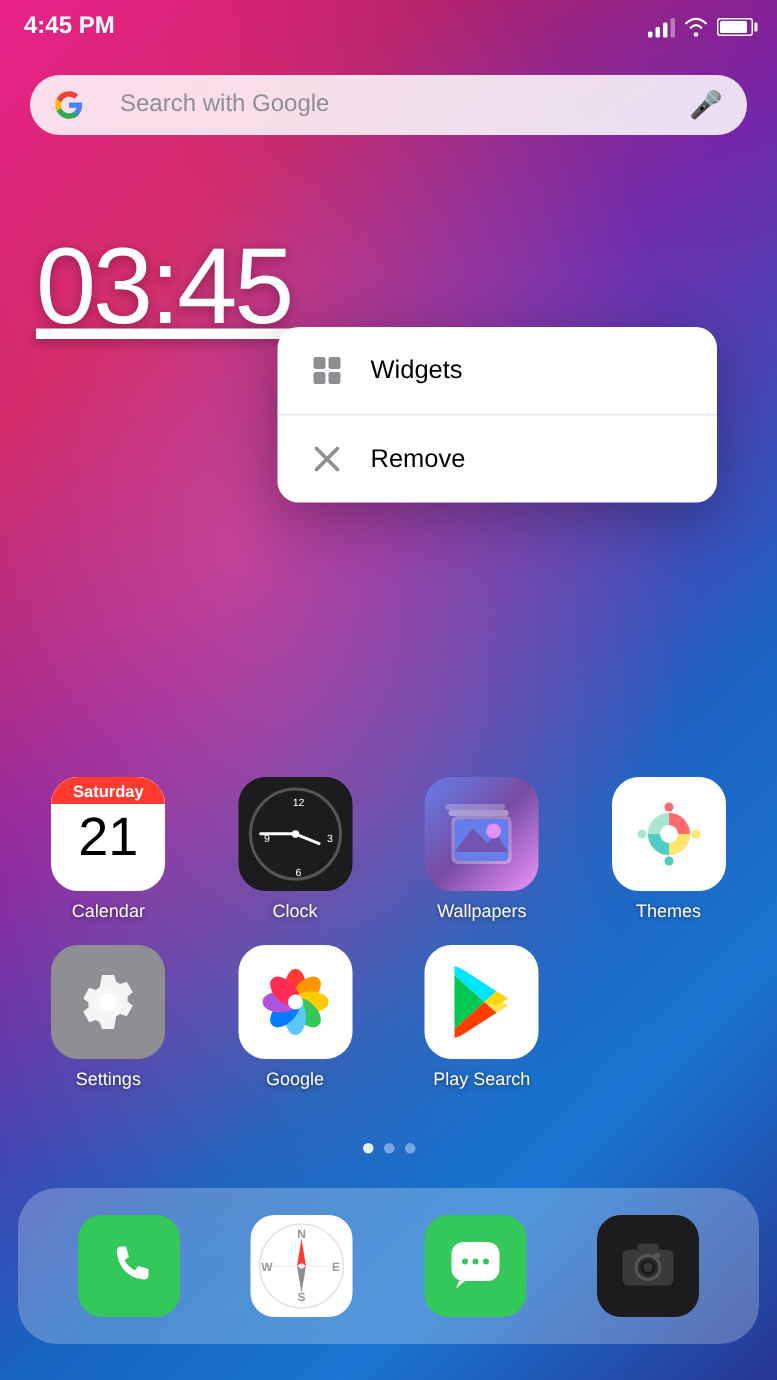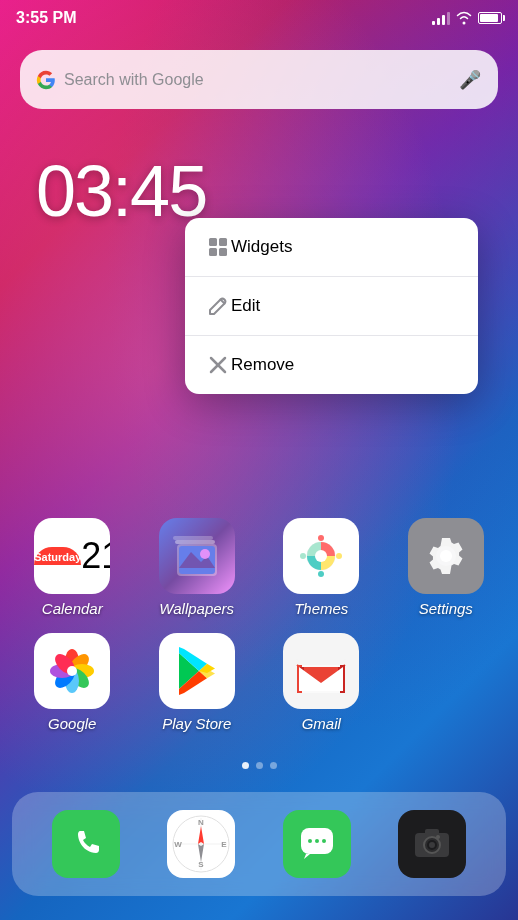--- a/index.html
+++ b/index.html
@@ -87,50 +87,51 @@
       height: 100%;
       width: 90%;
       border-radius: 1px;
     }
 
     
     #search-bar {
       position: absolute;
       top: 50px;
       left: 20px; right: 20px;
-      height: 59px;
+      height: 40px;
       background: rgba(255,255,255,0.85);
       border-radius: 22px;
       display: flex;
       align-items: center;
       padding: 0 16px;
       z-index: 50;
-      gap: 8px;
+      gap: 24px;
     }
     #search-text {
       flex: 1;
       color: #8e8e93;
       font-size: 16px;
     }
     .mic-icon {
       color: #636366;
       font-size: 18px;
     }
 
     
     #clock-display {
       position: absolute;
       top: 150px;
-      left: 36px;
+      left: 24px;
       color: white;
       font-size: 72px;
       font-weight: 200;
       letter-spacing: -2px;
       z-index: 10;
       text-shadow: 0 2px 8px rgba(0,0,0,0.3);
+      text-decoration: underline;
     }
 
     
     #context-menu {
       position: absolute;
       top: 218px;
       left: 185px;
       right: 40px;
       background: white;
       border-radius: 14px;
@@ -145,21 +146,21 @@
       left: 42px;
       width: 0; height: 0;
       border-left: 10px solid transparent;
       border-right: 10px solid transparent;
       border-top: 10px solid white;
     }
     .menu-item {
       display: flex;
       align-items: center;
       padding: 16px 20px;
-      gap: 0;
+      gap: 16px;
       cursor: pointer;
       border-bottom: 1px solid #e5e5ea;
     }
     .menu-item:last-child {
       border-bottom: none;
     }
     .menu-item-icon {
       width: 26px;
       height: 26px;
       display: flex;
@@ -199,24 +200,23 @@
       height: 76px;
       border-radius: 18px;
       display: flex;
       align-items: center;
       justify-content: center;
       overflow: hidden;
       position: relative;
     }
     .app-label {
       color: white;
-      font-size: 15px;
+      font-size: 12px;
       text-shadow: 0 1px 3px rgba(0,0,0,0.5);
       text-align: center;
-      font-style: italic;
     }
 
     
     .icon-calendar {
       background: white;
       flex-direction: column;
       padding: 0;
     }
     .cal-header {
       background: #ff3b30;
@@ -356,21 +356,21 @@
       align-items: center;
       justify-content: center;
     }
   </style>
 </head>
 <body>
 
 <div id="wallpaper"></div>
 
 <div id="status-bar">
-  <span id="status-time">3:55 PM</span>
+  <span id="status-time">4:45 PM</span>
   <div id="status-icons">
 
     <div class="signal-bars">
       <div class="signal-bar" style="height:4px"></div>
       <div class="signal-bar" style="height:7px"></div>
       <div class="signal-bar" style="height:10px"></div>
       <div class="signal-bar" style="height:13px; opacity:0.4"></div>
     </div>
 
     <svg width="18" height="14" viewBox="0 0 18 14" fill="none">
@@ -408,51 +408,61 @@
         <rect x="3" y="3" width="8" height="8" rx="1.5" fill="#8e8e93"></rect>
         <rect x="13" y="3" width="8" height="8" rx="1.5" fill="#8e8e93"></rect>
         <rect x="3" y="13" width="8" height="8" rx="1.5" fill="#8e8e93"></rect>
         <rect x="13" y="13" width="8" height="8" rx="1.5" fill="#8e8e93"></rect>
       </svg>
     </div>
     <span class="menu-item-label">Widgets</span>
   </div>
 
 
-  <div class="menu-item">
-    <div class="menu-item-icon">
-      <svg width="24" height="24" viewBox="0 0 24 24" fill="none">
-        <path d="M4 20h4l10.5-10.5a2.83 2.83 0 00-4-4L4 16v4z" stroke="#8e8e93" stroke-width="2" stroke-linejoin="round"></path>
-        <path d="M14.5 5.5l4 4" stroke="#8e8e93" stroke-width="2" stroke-linecap="round"></path>
-      </svg>
-    </div>
-    <span class="menu-item-label">Edit</span>
-  </div>
 
   <div class="menu-item">
     <div class="menu-item-icon">
       <svg width="24" height="24" viewBox="0 0 24 24" fill="none">
         <line x1="5" y1="5" x2="19" y2="19" stroke="#8e8e93" stroke-width="2.5" stroke-linecap="round"></line>
         <line x1="19" y1="5" x2="5" y2="19" stroke="#8e8e93" stroke-width="2.5" stroke-linecap="round"></line>
       </svg>
     </div>
     <span class="menu-item-label">Remove</span>
   </div>
 </div>
 
 <div id="app-grid">
 
   <div class="app-item">
-    <div class="app-icon icon-calendar" style="display:flex;flex-direction:row;padding:0;justify-content:flex-start;">
+    <div class="app-icon icon-calendar" style="display:flex;flex-direction:column;padding:0;justify-content:flex-start;">
       <div class="cal-header">Saturday</div>
       <div class="cal-day">21</div>
     </div>
     <span class="app-label">Calendar</span>
   </div>
 
+  <div class="app-item">
+    <div class="app-icon icon-clock">
+      <div class="clock-face">
+
+        <svg style="position:absolute;top:0;left:0" width="62" height="62" viewBox="0 0 62 62">
+          <text x="31" y="10" text-anchor="middle" font-size="7" fill="white">12</text>
+          <text x="52" y="34" text-anchor="middle" font-size="7" fill="white">3</text>
+          <text x="31" y="57" text-anchor="middle" font-size="7" fill="white">6</text>
+          <text x="10" y="34" text-anchor="middle" font-size="7" fill="white">9</text>
+        </svg>
+
+        <div class="clock-hand hour-hand" style="transform: rotate(112deg)"></div>
+
+        <div class="clock-hand minute-hand" style="transform: rotate(270deg)"></div>
+        <div class="clock-center"></div>
+      </div>
+    </div>
+    <span class="app-label">Clock</span>
+  </div>
 
   <div class="app-item">
     <div class="app-icon icon-wallpapers">
       <svg width="56" height="56" viewBox="0 0 56 56">
 
         <rect x="8" y="16" width="40" height="32" rx="4" fill="rgba(255,255,255,0.3)"></rect>
         <rect x="10" y="18" width="36" height="28" rx="3" fill="#667eea"></rect>
 
         <polygon points="10,40 22,24 32,34 38,28 46,40" fill="#764ba2" opacity="0.8"></polygon>
         <circle cx="36" cy="26" r="5" fill="#f093fb" opacity="0.9"></circle>
@@ -524,46 +534,23 @@
   <div class="app-item">
     <div class="app-icon icon-playstore">
       <svg width="52" height="52" viewBox="0 0 52 52">
         <path d="M8 8l20 18L8 44V8z" fill="#00C853"></path>
         <path d="M8 8l20 18 8-7.2L13 4l-5-2z" fill="#00E5FF"></path>
         <path d="M8 44l20-18 8 7.2L13 48l-5 2z" fill="#FF3D00"></path>
         <path d="M28 26l8-7.2 8 4.8L36 28l-8-2z" fill="#FFD600"></path>
         <path d="M28 26l8 7.2 8-4.8L36 24l-8 2z" fill="#FFD600" opacity="0.7"></path>
       </svg>
     </div>
-    <span class="app-label">Play Store</span>
-  </div>
-
-  <div class="app-item">
-    <div class="app-icon icon-gmail">
-      <svg width="56" height="44" viewBox="0 0 56 44" style="margin-top:16px">
-
-        <rect x="2" y="2" width="52" height="40" rx="3" fill="#F5F5F5"></rect>
-        <path d="M2 4l26 20L54 4" stroke="none" fill="none"></path>
-
-        <path d="M4 8h48v28H4z" fill="#FAFAFA"></path>
-        <path d="M4 8l24 18L52 8" fill="none" stroke="#EA4335" stroke-width="2"></path>
-        <rect x="4" y="8" width="5" height="28" fill="#EA4335"></rect>
-        <rect x="47" y="8" width="5" height="28" fill="#C5221F"></rect>
-        <path d="M4 8l24 16 24-16v28H4z" fill="none"></path>
-
-        <path d="M4 8v28l20-16v-8l4 3 4-3v8l20 16V8l-24 18L4 8z" fill="#EA4335" opacity="0.15"></path>
-
-        <path d="M6 10h44l-22 16L6 10z" fill="#EA4335"></path>
-        <rect x="6" y="10" width="5" height="24" rx="0" fill="#C5221F"></rect>
-        <rect x="45" y="10" width="5" height="24" rx="0" fill="#C5221F"></rect>
-        <path d="M6 34h44V10L28 26 6 10v24z" fill="white"></path>
-      </svg>
-    </div>
-    <span class="app-label">Gmail</span>
-  </div>
+    <span class="app-label">Play Search</span>
+  </div>
+
 </div>
 
 <div id="page-dots">
   <div class="page-dot active"></div>
   <div class="page-dot"></div>
   <div class="page-dot"></div>
 </div>
 
 <div id="dock">
 

